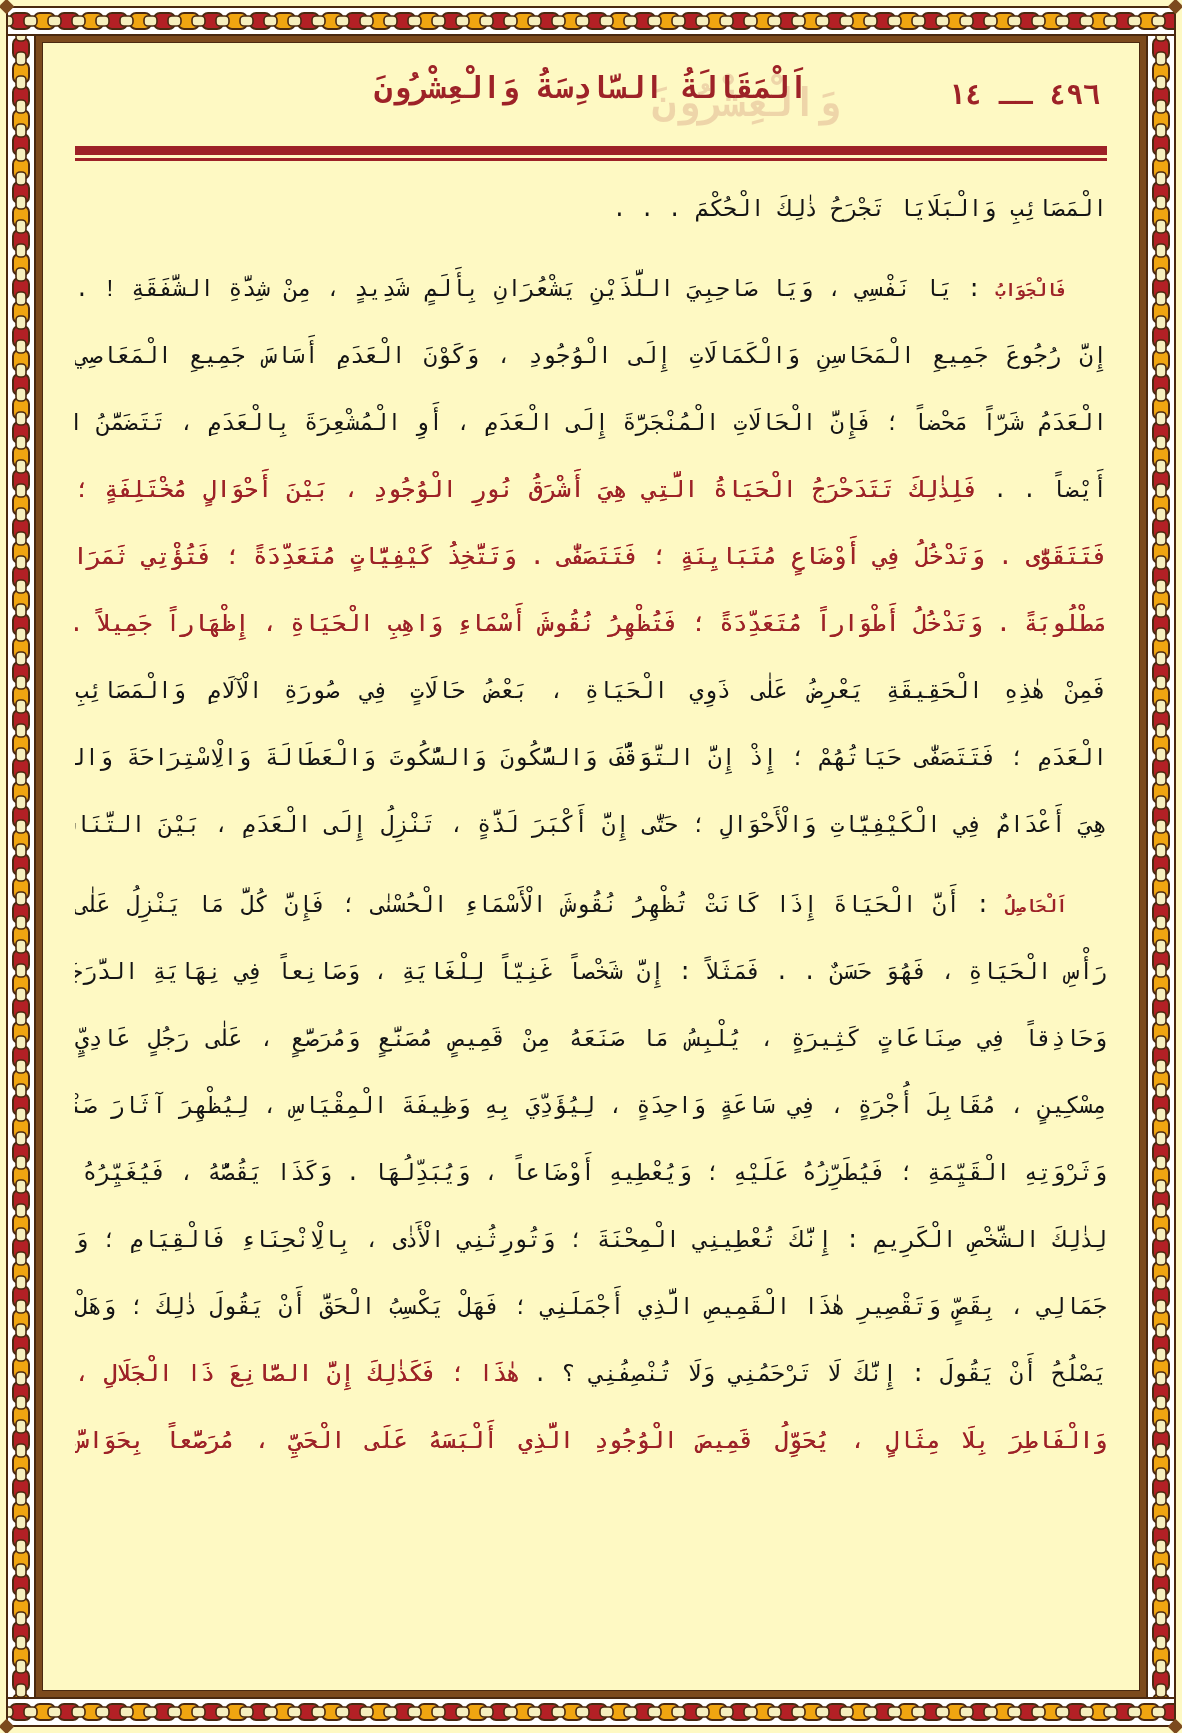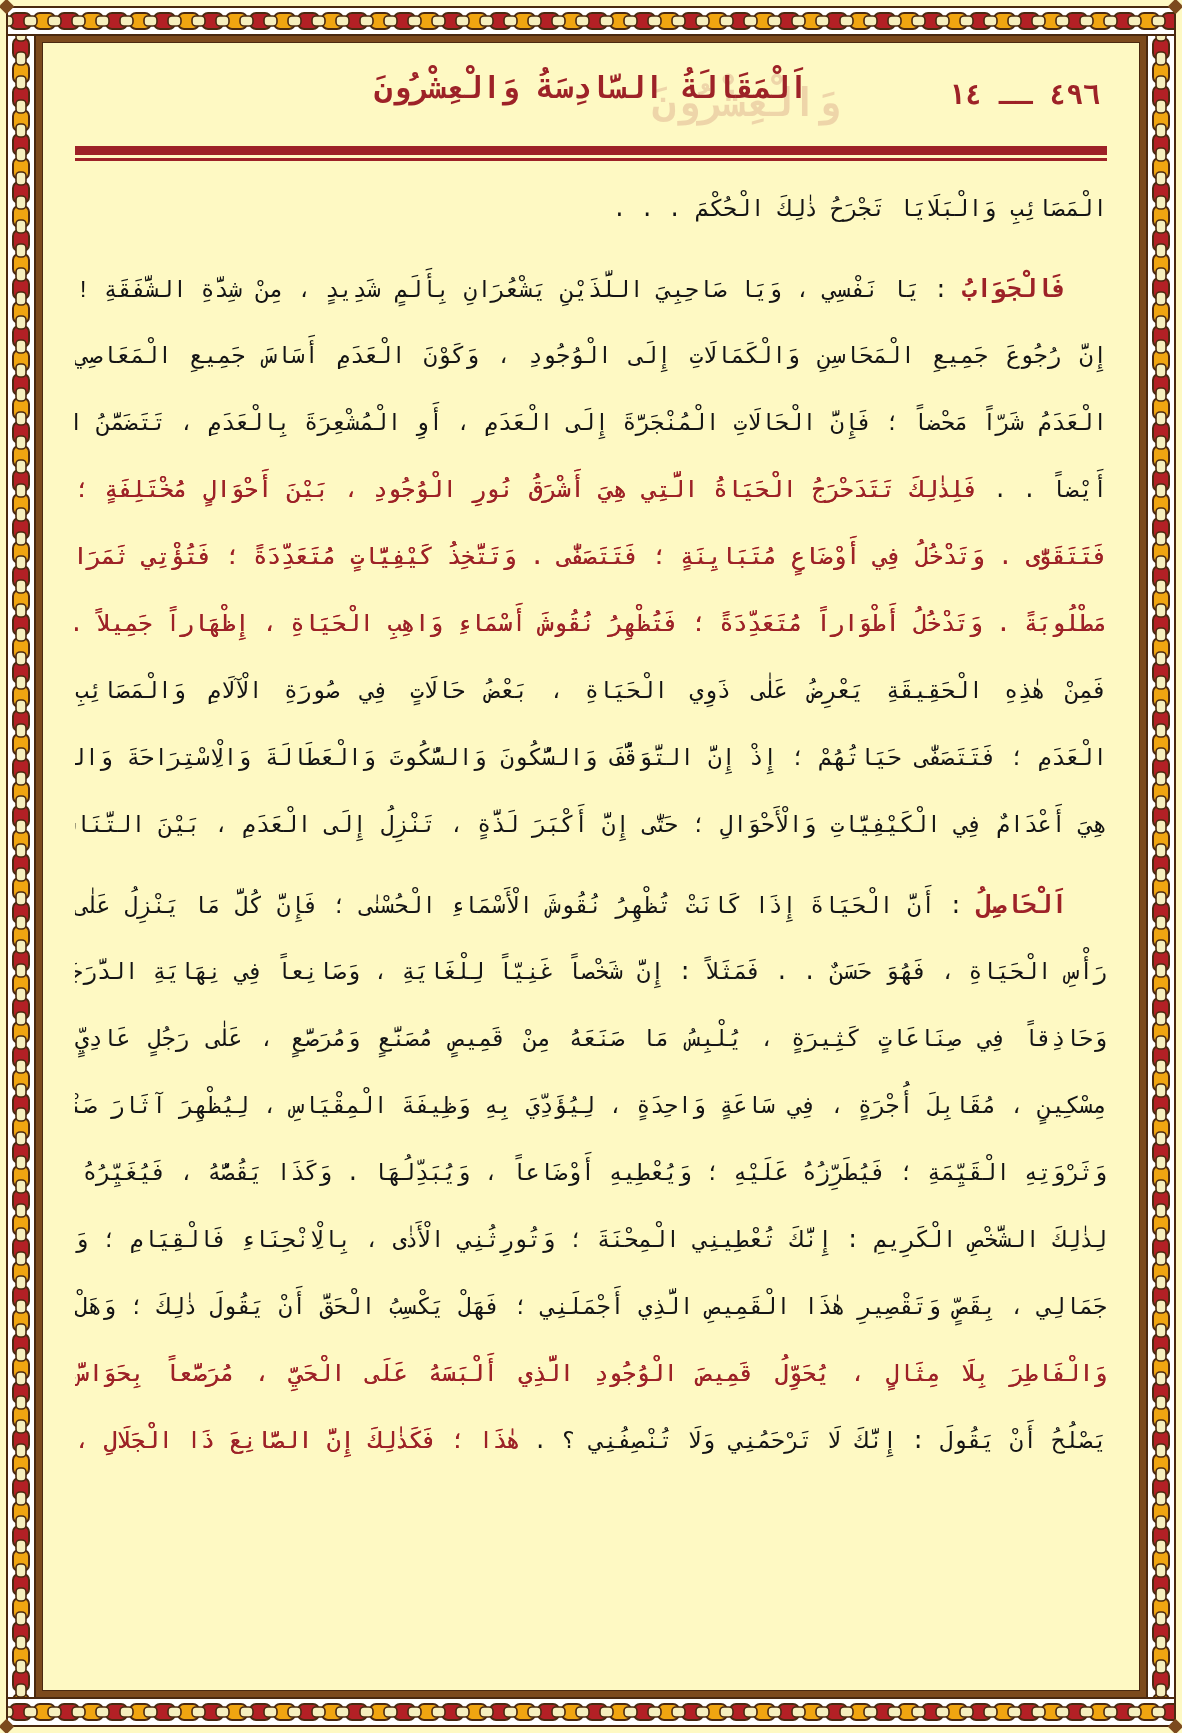--- a/index.html
+++ b/index.html
@@ -30,21 +30,21 @@
 
   .body-lines{margin:16px 33px 0;}
   .line{
     height:67px;line-height:67px;font-size:23px;color:#141414;
     text-align:justify;text-align-last:justify;overflow:hidden;white-space:nowrap;
   }
   .line.start{text-align:left;text-align-last:right;}
   .line.indent{padding-right:40px;}
   .line.para{margin-top:13px;}
   .seg-red{color:#9d2227;text-shadow:0.35px 0 0 currentColor;}
-  .seg-red-bold{color:#9d2227;font-weight:bold;font-size:25px;}
+  .seg-red-bold{color:#9d2227;font-weight:bold;font-size:17px;}
   .seg-black{color:#141414;}
 </style>
 </head>
 <body>
 
 <div class="page">
 
   <div class="band band-top">
     <svg xmlns="http://www.w3.org/2000/svg" preserveAspectRatio="none">
       <defs>
@@ -132,18 +132,18 @@
         <div class="line"><span class="seg-black">فَمِنْ هٰذِهِ الْحَقِيقَةِ يَعْرِضُ عَلٰى ذَوِي الْحَيَاةِ ، بَعْضُ حَالَاتٍ فِي صُورَةِ الْآلَامِ وَالْمَصَائِبِ</span></div>
         <div class="line"><span class="seg-black">الْعَدَمِ ؛ فَتَتَصَفّٰى حَيَاتُهُمْ ؛ إِذْ إِنَّ التَّوَقُّفَ وَالسُّكُونَ وَالسُّكُوتَ وَالْعَطَالَةَ وَالْاِسْتِرَاحَةَ وَالتَّنَاسُقَ ،</span></div>
         <div class="line"><span class="seg-black">هِيَ أَعْدَامٌ فِي الْكَيْفِيَّاتِ وَالْأَحْوَالِ ؛ حَتّٰى إِنَّ أَكْبَرَ لَذَّةٍ ، تَنْزِلُ إِلَى الْعَدَمِ ، بَيْنَ التَّنَاسُقِ . . .</span></div>
         <div class="line indent para"><span class="seg-red-bold">اَلْحَاصِلُ</span><span class="seg-black"> : أَنَّ الْحَيَاةَ إِذَا كَانَتْ تُظْهِرُ نُقُوشَ الْأَسْمَاءِ الْحُسْنٰى ؛ فَإِنَّ كُلَّ مَا يَنْزِلُ عَلٰى</span></div>
         <div class="line"><span class="seg-black">رَأْسِ الْحَيَاةِ ، فَهُوَ حَسَنٌ . . فَمَثَلاً : إِنَّ شَخْصاً غَنِيّاً لِلْغَايَةِ ، وَصَانِعاً فِي نِهَايَةِ الدَّرَجَةِ ،</span></div>
         <div class="line"><span class="seg-black">وَحَاذِقاً فِي صِنَاعَاتٍ كَثِيرَةٍ ، يُلْبِسُ مَا صَنَعَهُ مِنْ قَمِيصٍ مُصَنَّعٍ وَمُرَصَّعٍ ، عَلٰى رَجُلٍ عَادِيٍّ</span></div>
         <div class="line"><span class="seg-black">مِسْكِينٍ ، مُقَابِلَ أُجْرَةٍ ، فِي سَاعَةٍ وَاحِدَةٍ ، لِيُؤَدِّيَ بِهِ وَظِيفَةَ الْمِقْيَاسِ ، لِيُظْهِرَ آثَارَ صَنْعَتِهِ ،</span></div>
         <div class="line"><span class="seg-black">وَثَرْوَتِهِ الْقَيِّمَةِ ؛ فَيُطَرِّزُهُ عَلَيْهِ ؛ وَيُعْطِيهِ أَوْضَاعاً ، وَيُبَدِّلُهَا . وَكَذَا يَقُصُّهُ ، فَيُغَيِّرُهُ ؛ وَيُطَوِّلُهُ ،</span></div>
         <div class="line"><span class="seg-black">لِذٰلِكَ الشَّخْصِ الْكَرِيمِ : إِنَّكَ تُعْطِينِي الْمِحْنَةَ ؛ وَتُورِثُنِي الْأَذٰى ، بِالْاِنْحِنَاءِ فَالْقِيَامِ ؛ وَتُغَيِّرُ</span></div>
         <div class="line"><span class="seg-black">جَمَالِي ، بِقَصٍّ وَتَقْصِيرِ هٰذَا الْقَمِيصِ الَّذِي أَجْمَلَنِي ؛ فَهَلْ يَكْسِبُ الْحَقَّ أَنْ يَقُولَ ذٰلِكَ ؛ وَهَلْ</span></div>
+        <div class="line"><span class="seg-black">يَصْلُحُ أَنْ يَقُولَ : إِنَّكَ لَا تَرْحَمُنِي وَلَا تُنْصِفُنِي ؟ . </span><span class="seg-red">هٰذَا ؛ فَكَذٰلِكَ إِنَّ الصَّانِعَ ذَا الْجَلَالِ ،</span></div>
         <div class="line"><span class="seg-red">وَالْفَاطِرَ بِلَا مِثَالٍ ، يُحَوِّلُ قَمِيصَ الْوُجُودِ الَّذِي أَلْبَسَهُ عَلَى الْحَيِّ ، مُرَصَّعاً بِحَوَاسَّ</span></div>
-        <div class="line"><span class="seg-black">يَصْلُحُ أَنْ يَقُولَ : إِنَّكَ لَا تَرْحَمُنِي وَلَا تُنْصِفُنِي ؟ . </span><span class="seg-red">هٰذَا ؛ فَكَذٰلِكَ إِنَّ الصَّانِعَ ذَا الْجَلَالِ ،</span></div>
       </div>
   </div>
 
 </div>
 
 </body></html>

